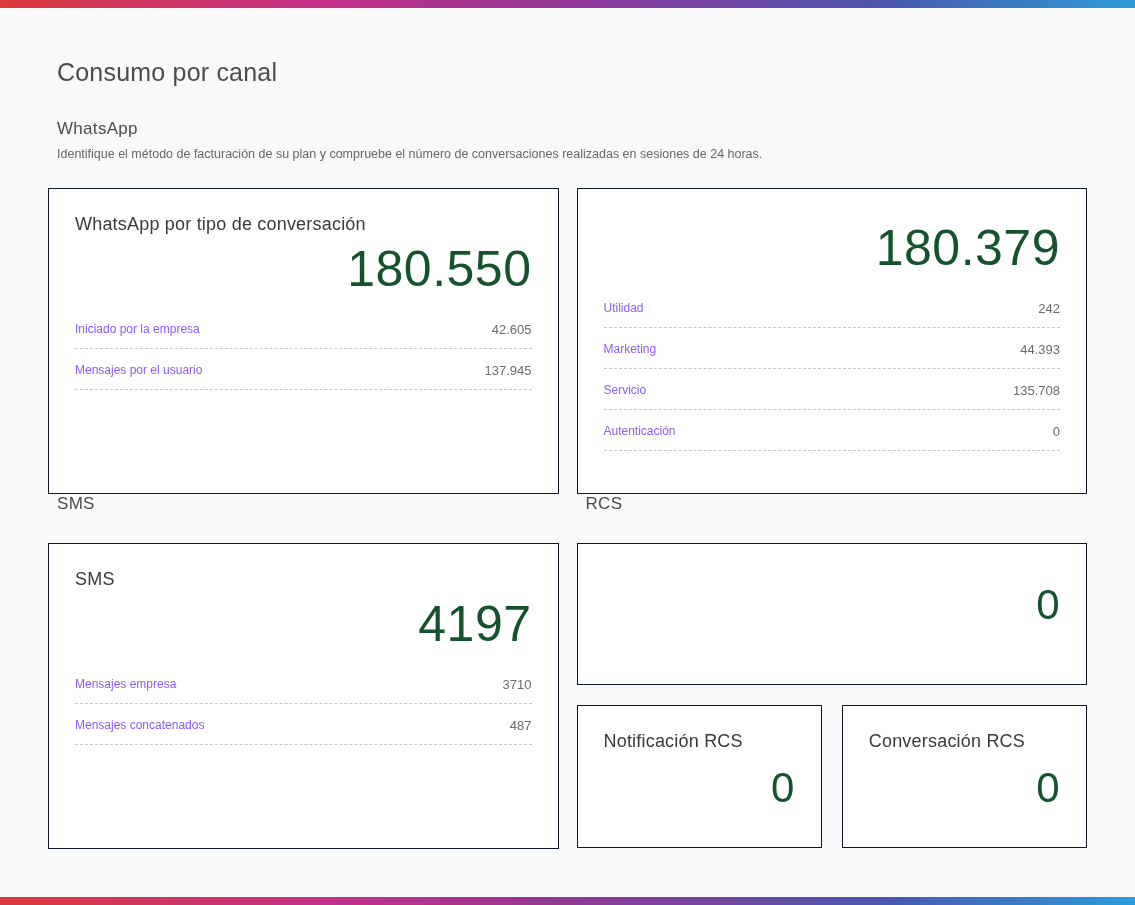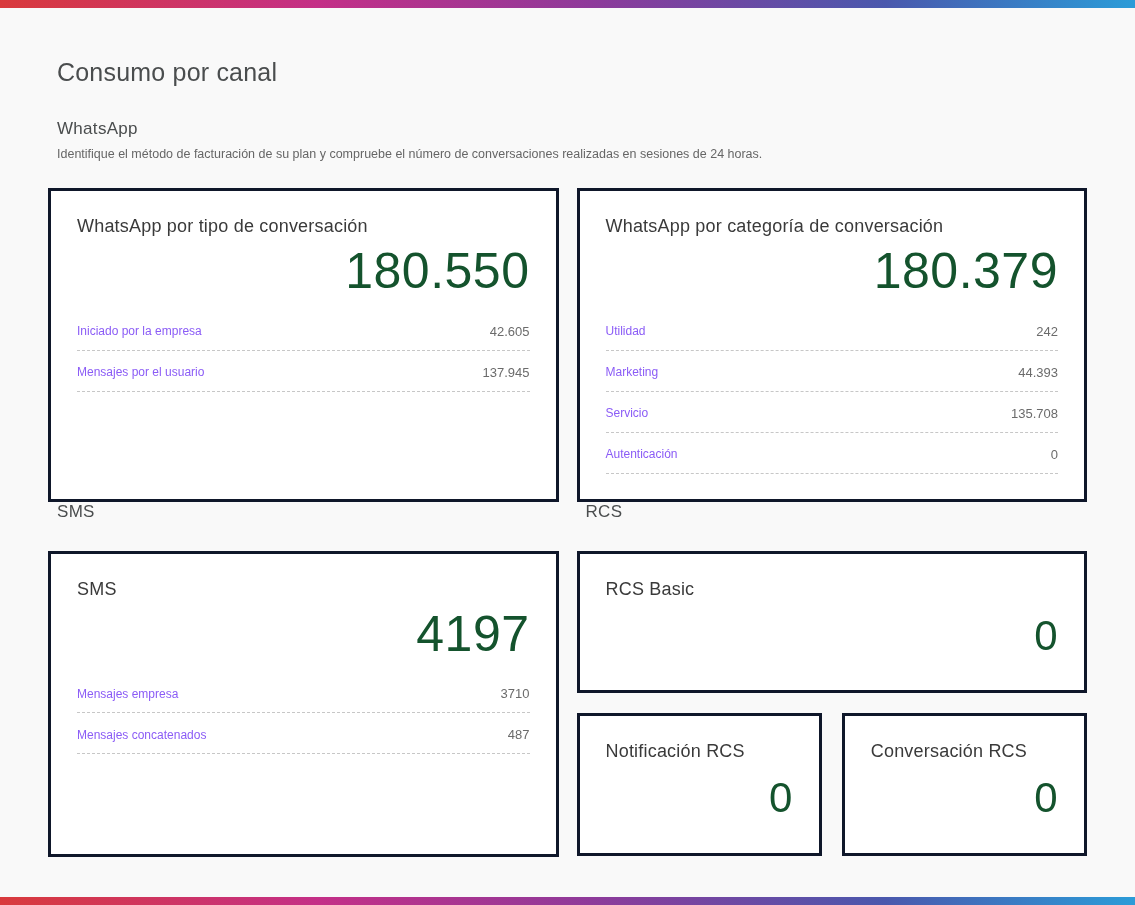--- a/index.html
+++ b/index.html
@@ -43,21 +43,21 @@
   }
 
   .grid-2 {
     display: grid;
     grid-template-columns: 1fr 1fr;
     gap: 18px;
   }
 
   .card {
     background: #ffffff;
-    border: 3px solid #0f172a;
+    border: 1px solid #0f172a;
     padding: 25px 26px;
   }
   .card.tall { min-height: 306px; }
 
   .card-title {
     font-size: 18px;
     font-weight: 400;
     color: #3a3a3a;
     letter-spacing: 0.2px;
   }
@@ -122,21 +122,20 @@
             <span class="stat-label">Iniciado por la empresa</span>
             <span class="stat-value">42.605</span>
           </div>
           <div class="stat-row">
             <span class="stat-label">Mensajes por el usuario</span>
             <span class="stat-value">137.945</span>
           </div>
         </div>
 
         <div class="card tall">
-          <h3 class="card-title">WhatsApp por categoría de conversación</h3>
           <div class="card-total">180.379</div>
 
           <div class="stat-row">
             <span class="stat-label">Utilidad</span>
             <span class="stat-value">242</span>
           </div>
           <div class="stat-row">
             <span class="stat-label">Marketing</span>
             <span class="stat-value">44.393</span>
           </div>
@@ -172,21 +171,20 @@
           </div>
         </div>
       </div>
 
       <div class="bottom-col">
         <h2 class="section-heading">RCS</h2>
 
         <div class="rcs-col">
 
           <div class="card rcs-basic-card">
-            <h3 class="card-title">RCS Basic</h3>
             <div class="card-total small">0</div>
           </div>
 
           <div class="rcs-small-row">
             <div class="card rcs-small-card">
               <h3 class="card-title">Notificación RCS</h3>
               <div class="card-total small">0</div>
             </div>
             <div class="card rcs-small-card">
               <h3 class="card-title">Conversación RCS</h3>

